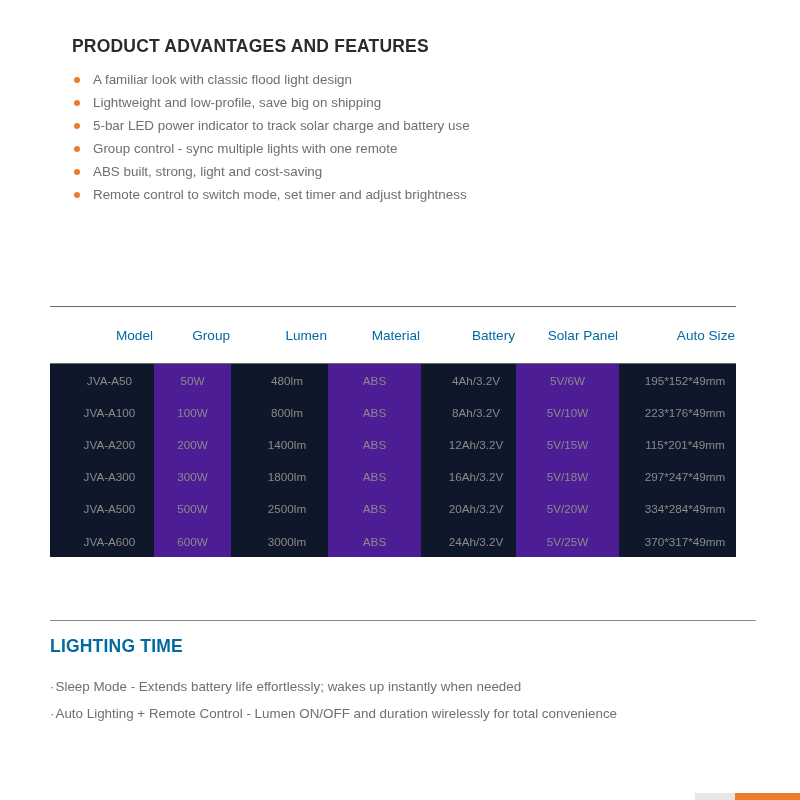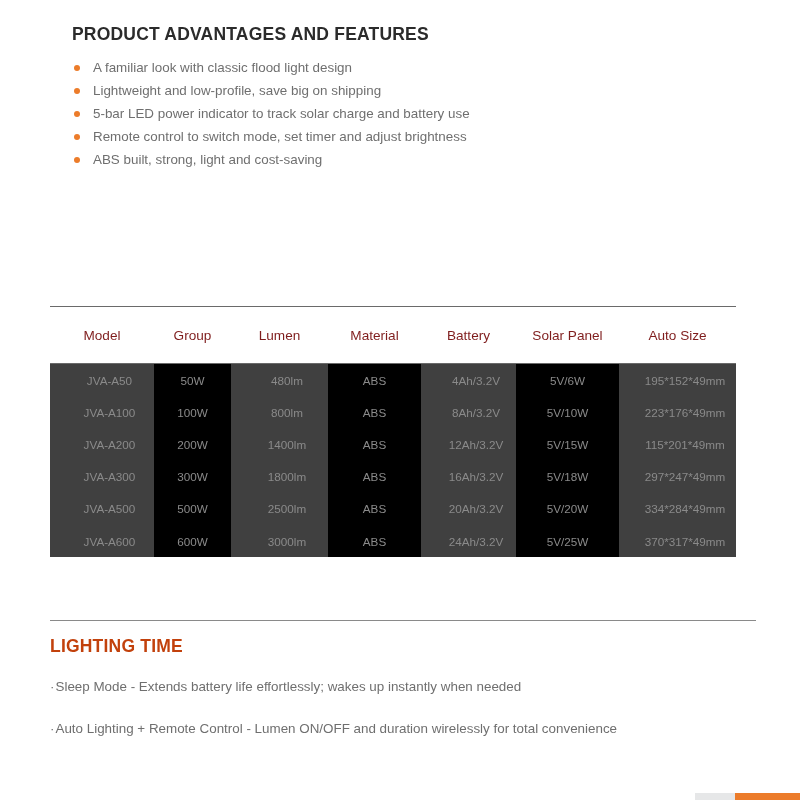--- a/index.html
+++ b/index.html
@@ -13,21 +13,21 @@
     position: relative;
     overflow: hidden;
     font-family: "Liberation Sans", sans-serif;
     -webkit-font-smoothing: antialiased;
   }
 
   
   .section-advantages {
     position: absolute;
     left: 0;
-    top: 0;
+    top: 12px;
     width: 652px;
   }
   .heading {
     font-size: 17.5px;
     font-weight: bold;
     color: #2b2b2b;
     letter-spacing: 0.2px;
     margin: 24px 0 0 72px;
   }
   .bullet-list {
@@ -65,38 +65,38 @@
   table.spec-table {
     border-collapse: collapse;
     width: 686px;
     table-layout: fixed;
   }
   table.spec-table thead tr.header-row th {
     border-top: 1.5px solid #6a6a6a;
     border-bottom: 1.5px solid #6a6a6a;
     font-size: 13.6px;
     font-weight: normal;
-    color: #7f1d1d;
+    color: #0369a1;
     height: 54px;
     vertical-align: middle;
-    text-align: center;
+    text-align: right;
     background: #ffffff;
   }
   table.spec-table tbody td {
     font-size: 11.7px;
     color: #8a8a8a;
     height: 30.2px;
     text-align: center;
     vertical-align: middle;
-    background: #000000;
+    background: #4c1d95;
     white-space: nowrap;
   }
   
   table.spec-table tbody td.shaded {
-    background: #404040;
+    background: #0f172a;
     padding-left: 16px;
   }
   .col-model   { width: 104px; }
   .col-watt    { width: 77px; }
   .col-lumen   { width: 97px; }
   .col-material{ width: 93px; }
   .col-battery { width: 95px; }
   .col-solar   { width: 103px; }
   .col-size    { width: 117px; }
 
@@ -113,31 +113,31 @@
   
   .section-lighting {
     position: absolute;
     left: 0;
     top: 636px;
     width: 800px;
   }
   .heading-lighting {
     font-size: 17.5px;
     font-weight: bold;
-    color: #c2410c;
+    color: #0369a1;
     letter-spacing: 0.2px;
     margin: 0 0 0 50px;
   }
   .dash-list {
     list-style: none;
     margin: 17px 0 0 0;
     padding: 0;
   }
   .dash-item {
-    margin: 17px 0 0 50px;
+    margin: 2px 0 0 50px;
     height: 25px;
     line-height: 25px;
     font-size: 13.4px;
     color: #6f6f6f;
     white-space: nowrap;
   }
   .dash-mark {
     color: #6f6f6f;
     margin-right: 1px;
   }
@@ -173,25 +173,29 @@
     <li class="bullet-item">
       <span class="bullet-dot"></span>
       <span>Lightweight and low-profile, save big on shipping</span>
     </li>
     <li class="bullet-item">
       <span class="bullet-dot"></span>
       <span>5-bar LED power indicator to track solar charge and battery use</span>
     </li>
     <li class="bullet-item">
       <span class="bullet-dot"></span>
+      <span>Group control - sync multiple lights with one remote</span>
+    </li>
+    <li class="bullet-item">
+      <span class="bullet-dot"></span>
+      <span>ABS built, strong, light and cost-saving</span>
+    </li>
+    <li class="bullet-item">
+      <span class="bullet-dot"></span>
       <span>Remote control to switch mode, set timer and adjust brightness</span>
-    </li>
-    <li class="bullet-item">
-      <span class="bullet-dot"></span>
-      <span>ABS built, strong, light and cost-saving</span>
     </li>
   </ul>
 </div>
 
 <div class="spec-table-wrap">
   <table class="spec-table">
     <colgroup>
       <col class="col-model">
         <col class="col-watt">
         <col class="col-lumen">

